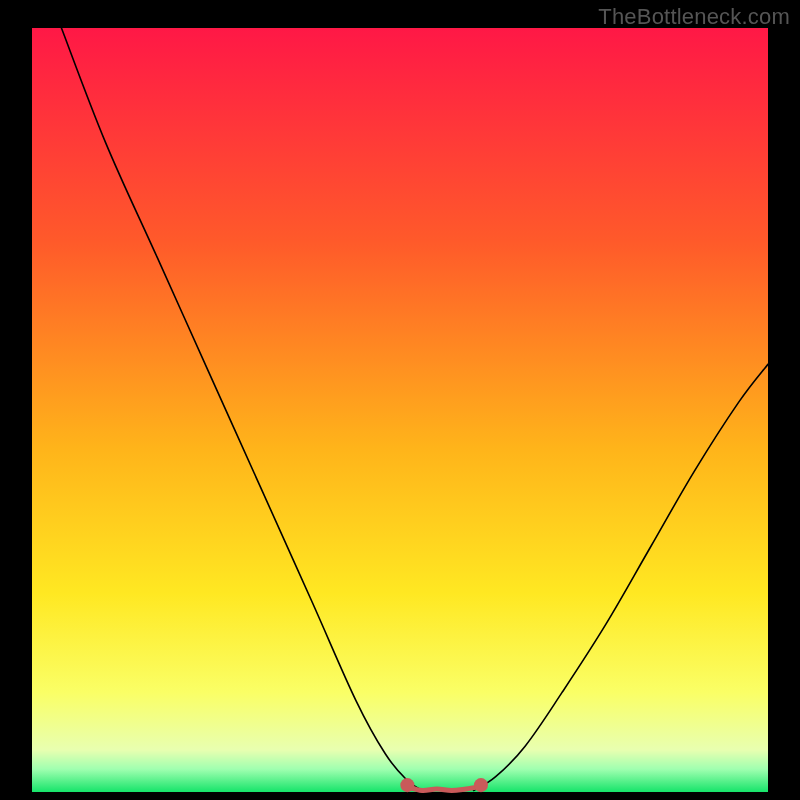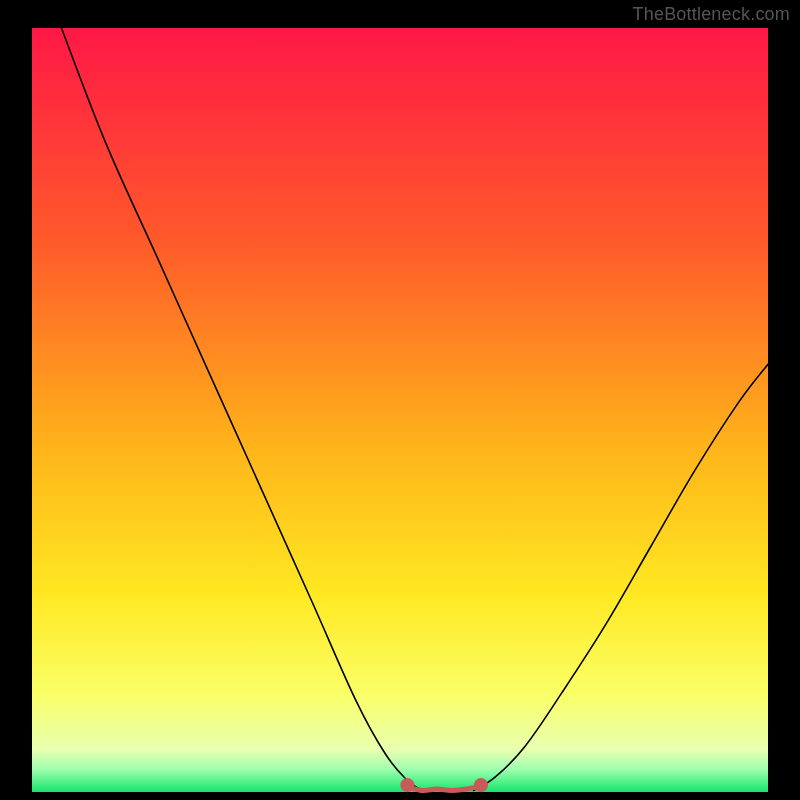--- a/index.html
+++ b/index.html
@@ -14,21 +14,21 @@
     position: relative;
     width: 800px;
     height: 800px;
     background: #000;
   }
   .watermark {
     position: absolute;
     top: 4px;
     right: 10px;
     font-family: Arial, Helvetica, sans-serif;
-    font-size: 18px;
+    font-size: 22px;
     color: #555;
     font-weight: 500;
     letter-spacing: 0.2px;
   }
   svg {
     display: block;
   }
 </style>
 </head>
 <body>

